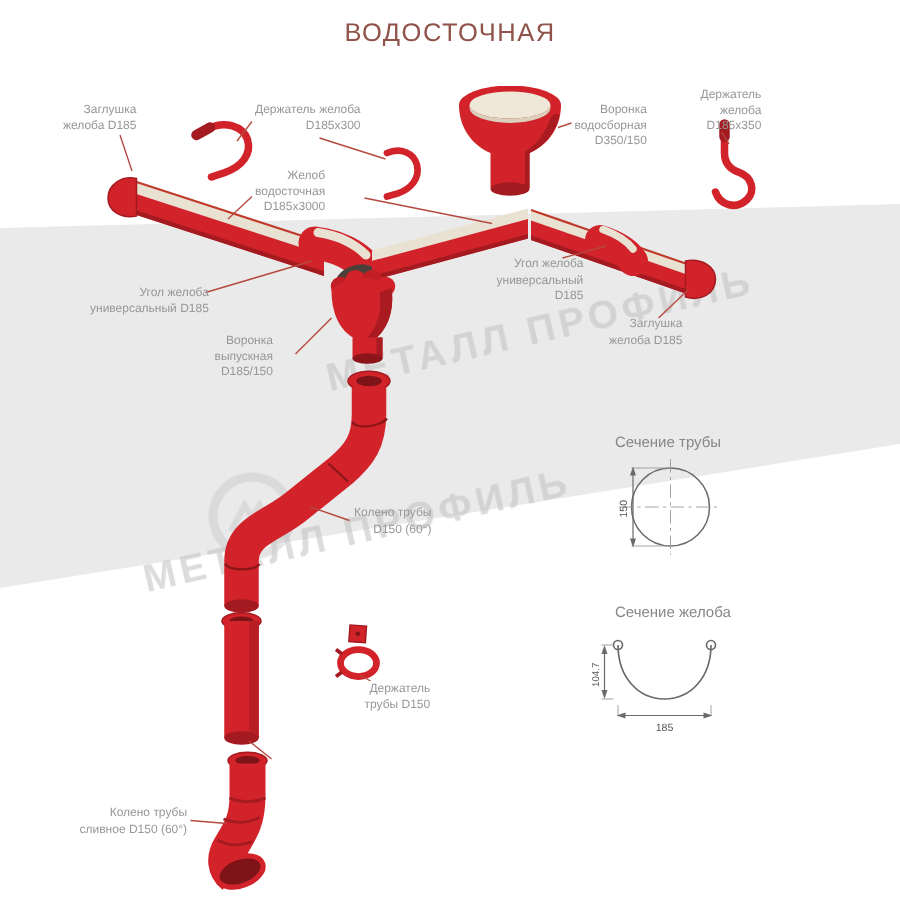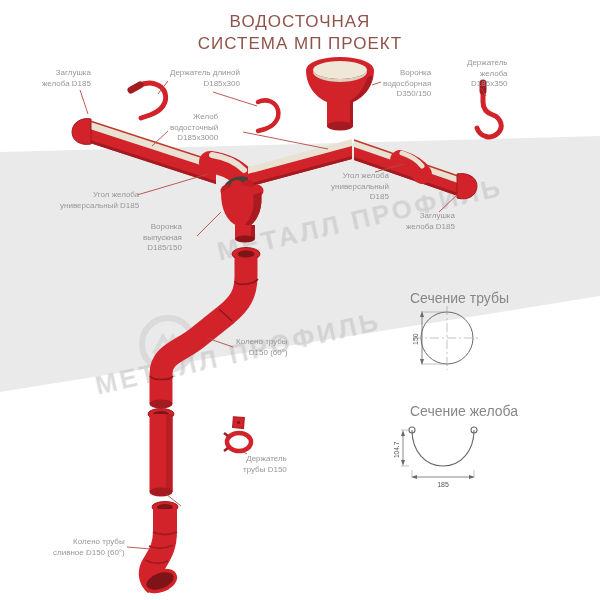--- a/index.html
+++ b/index.html
@@ -3,21 +3,21 @@
 <meta charset="utf-8">
 <style>
   * { box-sizing: border-box; }
   html,body { margin:0; padding:0; background:#ffffff; }
   body { font-family:"Liberation Sans", sans-serif; }
   .stage { position:relative; width:600px; height:600px; background:#ffffff; overflow:hidden; }
   .stage > svg { position:absolute; left:0; top:0; }
   .title { position:absolute; top:11px; left:0; width:100%; text-align:center;
            color:#90534a; font-weight:normal; font-size:17px; letter-spacing:1px; line-height:1.3; }
   .lbl { position:absolute; font-size:8px; line-height:1.32; color:#979797; white-space:pre-line;text-align:right; }
-  .section-title { color:#878787; font-size:14px; }
+  .section-title { color:#878787; font-size:10px; }
 </style>
 </head>
 <body>
 
 <div class="stage">
 
   <svg width="600" height="600" viewBox="0 0 600 600">
 
     <polygon points="0,152 600,136 600,296 0,392" fill="#eaeaea"></polygon>
 
@@ -167,35 +167,34 @@
       <text transform="translate(399,458) rotate(-90)" font-size="6.5" fill="#555555">104.7</text>
       <path d="M415,477 H471" stroke="#6a6a6a" stroke-width="0.8" fill="none"></path>
       <polygon points="411,477 417,475 417,479" fill="#6a6a6a"></polygon>
       <polygon points="475,477 469,475 469,479" fill="#6a6a6a"></polygon>
       <text x="443" y="487" text-anchor="middle" font-size="7" fill="#555555">185</text>
     </g>
   </svg>
 
   <div class="title">
     <div>ВОДОСТОЧНАЯ</div>
-    <div>СИСТЕМА МП ПРОЕКТ</div>
   </div>
 
   <div class="lbl" style="left:42px;top:68px">Заглушка
 желоба D185</div>
-  <div class="lbl" style="left:170px;top:68px">Держатель длиной
+  <div class="lbl" style="left:170px;top:68px">Держатель желоба
 D185х300</div>
   <div class="lbl" style="left:383px;top:68px">Воронка
 водосборная
 D350/150</div>
   <div class="lbl" style="left:467px;top:58px">Держатель
 желоба
 D185х350</div>
   <div class="lbl" style="left:170px;top:112px">Желоб
-водосточный
+водосточная
 D185х3000</div>
   <div class="lbl" style="left:60px;top:190px">Угол желоба
 универсальный D185</div>
   <div class="lbl" style="left:331px;top:171px">Угол желоба
 универсальный
 D185</div>
   <div class="lbl" style="left:406px;top:211px">Заглушка
 желоба D185</div>
   <div class="lbl" style="left:143px;top:222px">Воронка
 выпускная

